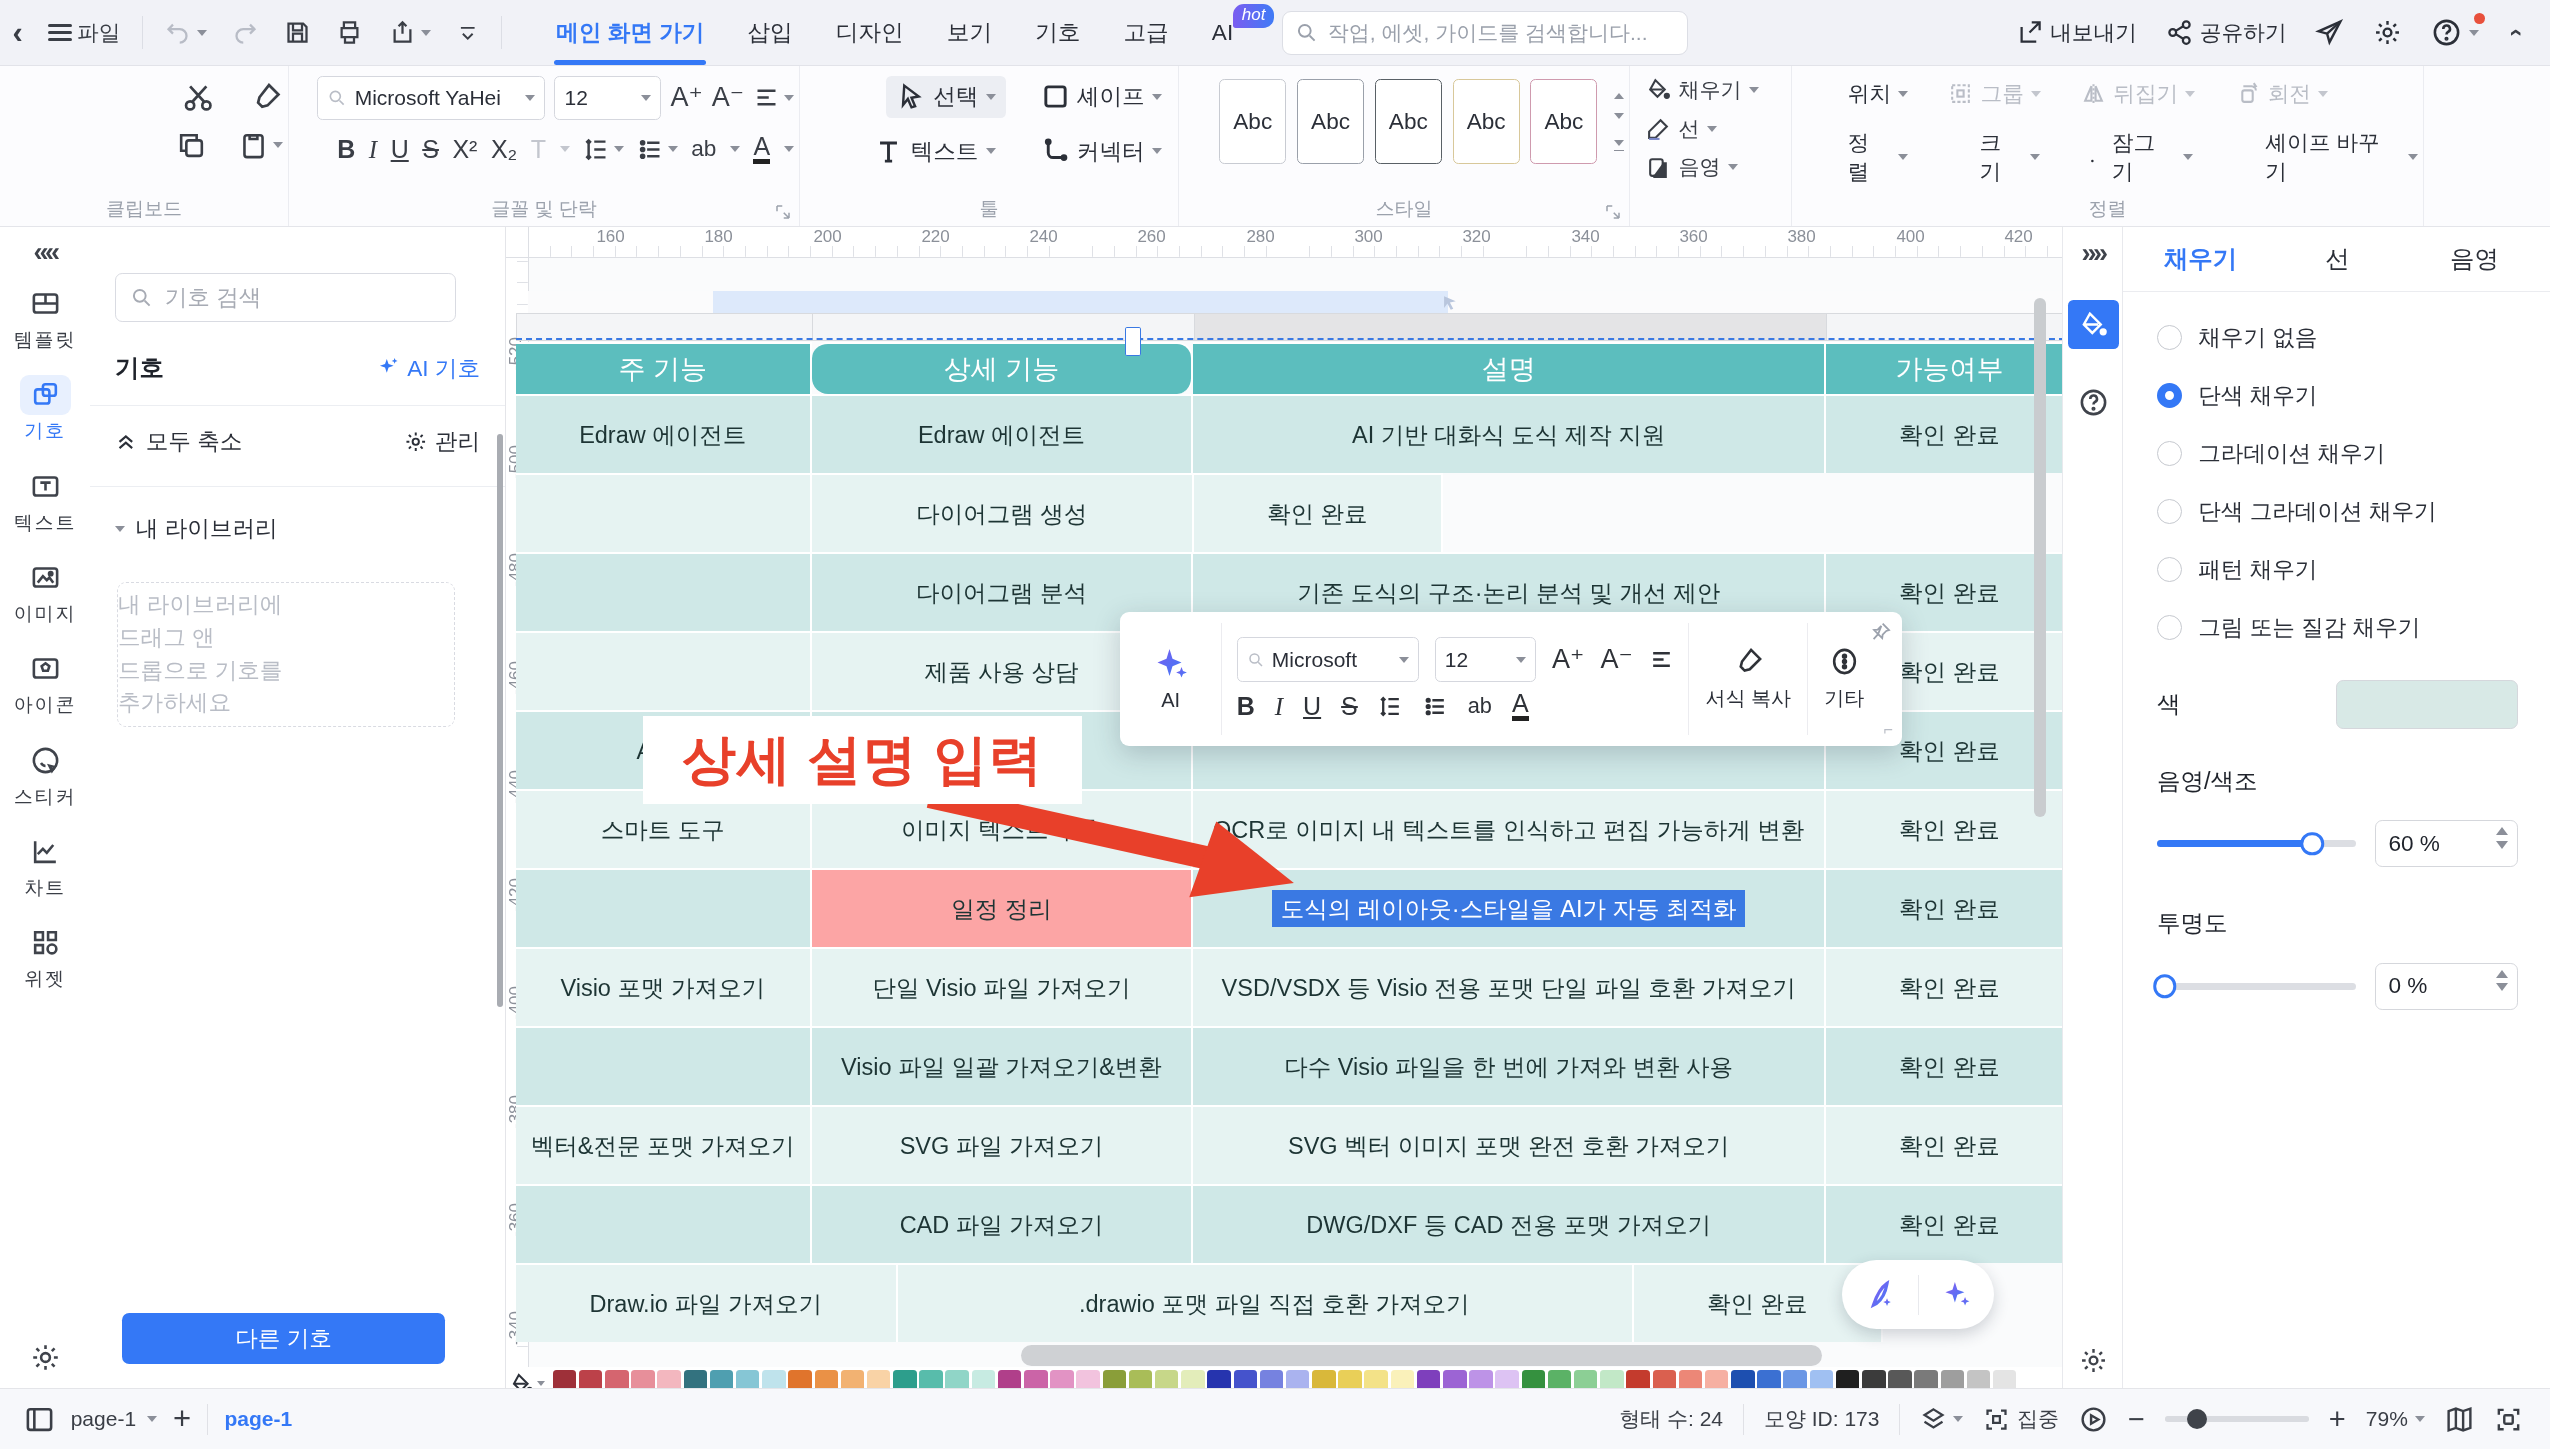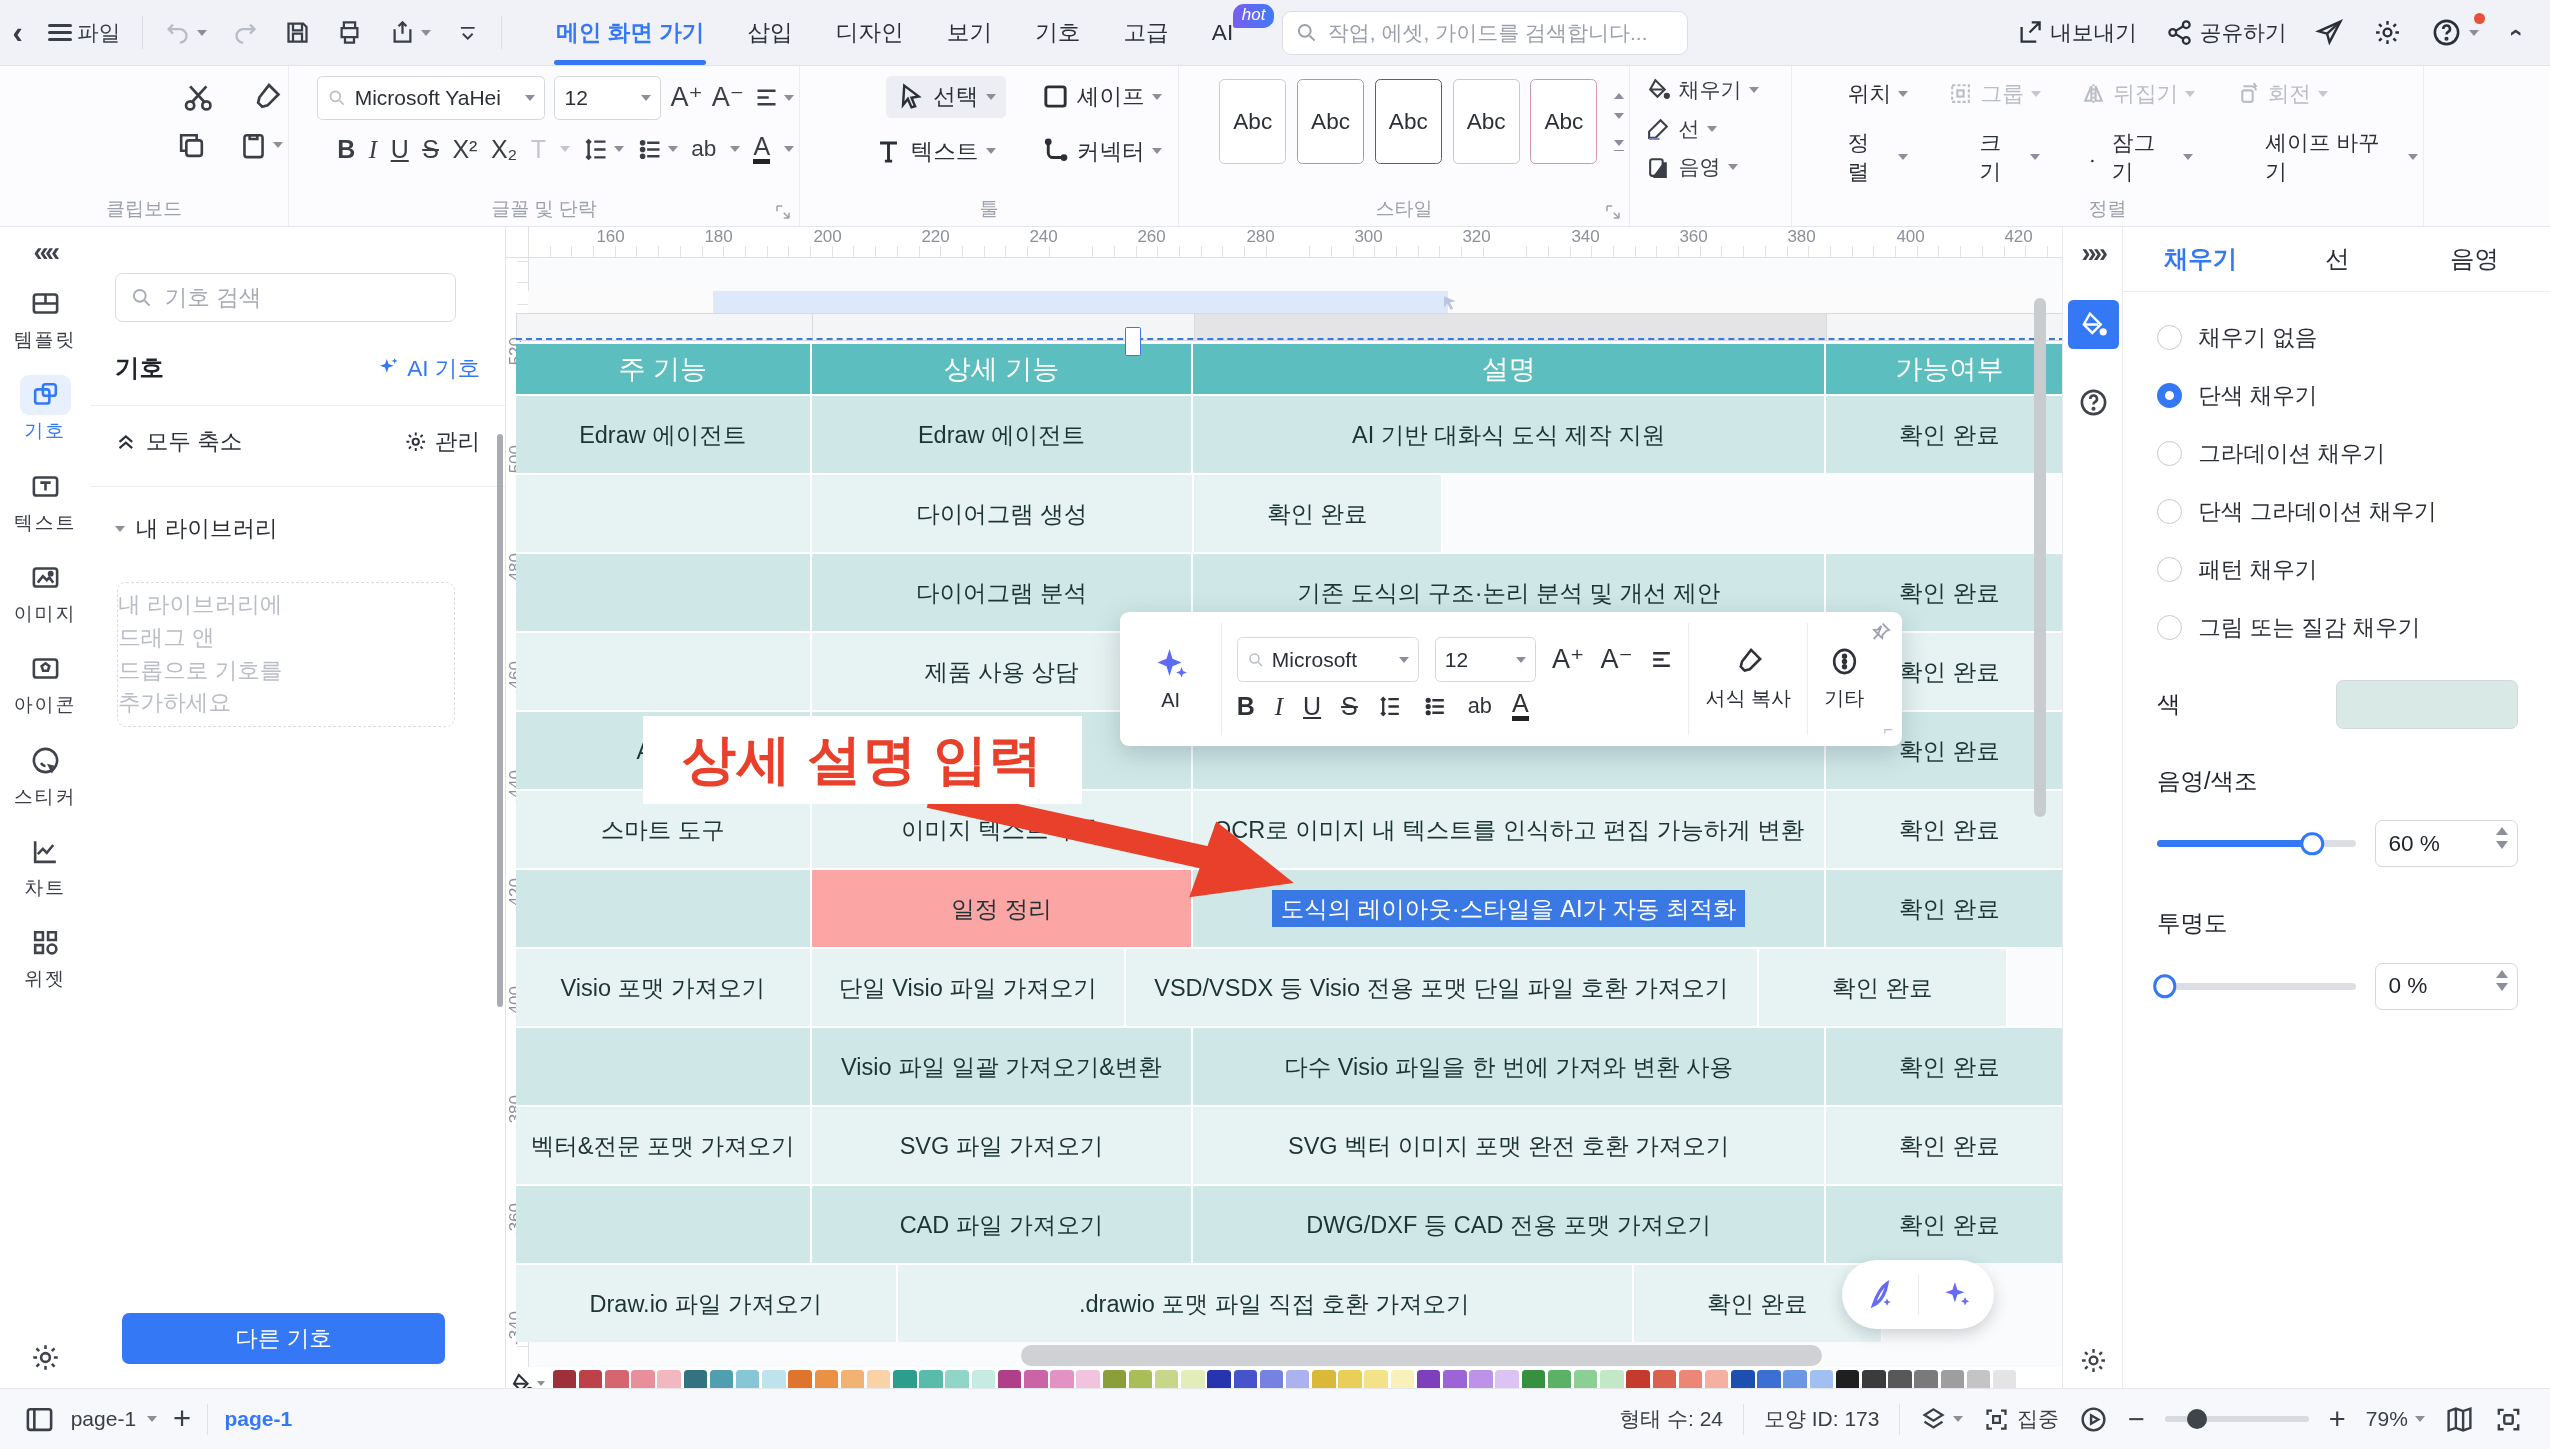--- a/index.html
+++ b/index.html
@@ -726,21 +726,21 @@
   </div>
 
   <div class="band2seg" style="left:10.8px;width:299px;"></div>
   <div class="band2seg" style="left:307px;width:384px;"></div>
   <div class="band2seg gray" style="left:689px;width:635px;"></div>
   <div class="band2seg" style="left:1321px;width:249px;"></div>
 
   <div id="tbl" class="abs" style="left:10.8px;top:116px;width:1559px;">
       <div class="tblrow">
         <div class="tcell h" style="width: 296px; height: 52px; background: rgb(92, 190, 190);">주 기능</div>
-        <div class="tcell h" style="width: 382px; height: 52px; background: rgb(92, 190, 190);">상세 기능</div>
+        <div class="tcell h" style="width: 382px; height: 52px; background: rgb(92, 190, 190); border-radius: 16px;">상세 기능</div>
         <div class="tcell h" style="width: 633px; height: 52px; background: rgb(92, 190, 190);">설명</div>
         <div class="tcell h" style="width: 249px; height: 52px; background: rgb(92, 190, 190);">가능여부</div>
       </div>
       <div class="tblrow">
         <div class="tcell" style="width: 296px; height: 79px; background: rgb(207, 232, 231);">Edraw 에이전트</div>
         <div class="tcell" style="width: 382px; height: 79px; background: rgb(207, 232, 231);">Edraw 에이전트</div>
         <div class="tcell" style="width: 633px; height: 79px; background: rgb(207, 232, 231);">AI 기반 대화식 도식 제작 지원</div>
         <div class="tcell" style="width: 249px; height: 79px; background: rgb(207, 232, 231);">확인 완료</div>
       </div>
       <div class="tblrow">
@@ -775,21 +775,21 @@
       <div class="tblrow">
         <div class="tcell" style="width: 296px; height: 79px; background: rgb(207, 232, 231);"></div>
         <div class="tcell" style="width: 382px; height: 79px; background: #fca5a5;">일정 정리</div>
         <div class="tcell" style="width: 633px; height: 79px; background: rgb(207, 232, 231);">
           <span class="hlspan" style="background: rgb(58, 121, 227);">도식의 레이아웃·스타일을 AI가 자동 최적화</span>
         </div>
         <div class="tcell" style="width: 249px; height: 79px; background: rgb(207, 232, 231);">확인 완료</div>
       </div>
       <div class="tblrow">
         <div class="tcell" style="width: 296px; height: 79px; background: rgb(230, 243, 242);">Visio 포맷 가져오기</div>
-        <div class="tcell" style="width: 314px; height: 79px; background: rgb(230, 243, 242);">단일 Visio 파일 가져오기</div>
+        <div class="tcell" style="width: 382px; height: 79px; background: rgb(230, 243, 242);">단일 Visio 파일 가져오기</div>
         <div class="tcell" style="width: 633px; height: 79px; background: rgb(230, 243, 242);">VSD/VSDX 등 Visio 전용 포맷 단일 파일 호환 가져오기</div>
         <div class="tcell" style="width: 249px; height: 79px; background: rgb(230, 243, 242);">확인 완료</div>
       </div>
       <div class="tblrow">
         <div class="tcell" style="width: 296px; height: 79px; background: rgb(207, 232, 231);"></div>
         <div class="tcell" style="width: 382px; height: 79px; background: rgb(207, 232, 231);">Visio 파일 일괄 가져오기&amp;변환</div>
         <div class="tcell" style="width: 633px; height: 79px; background: rgb(207, 232, 231);">다수 Visio 파일을 한 번에 가져와 변환 사용</div>
         <div class="tcell" style="width: 249px; height: 79px; background: rgb(207, 232, 231);">확인 완료</div>
       </div>
       <div class="tblrow">

